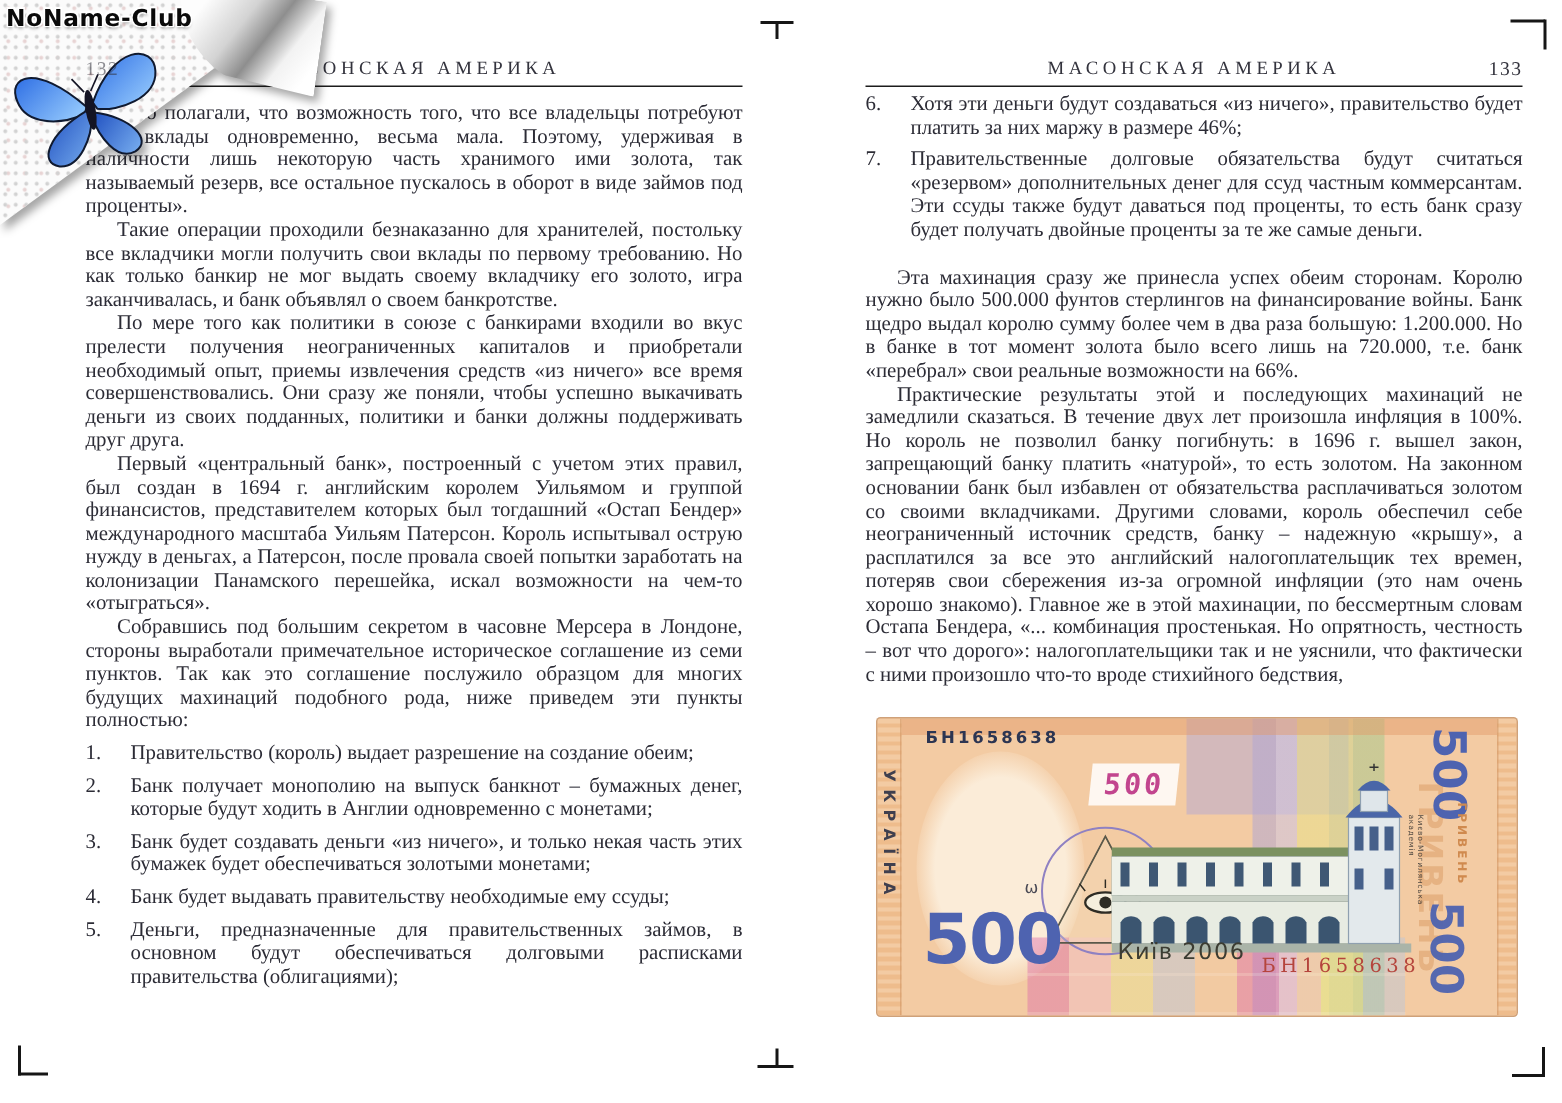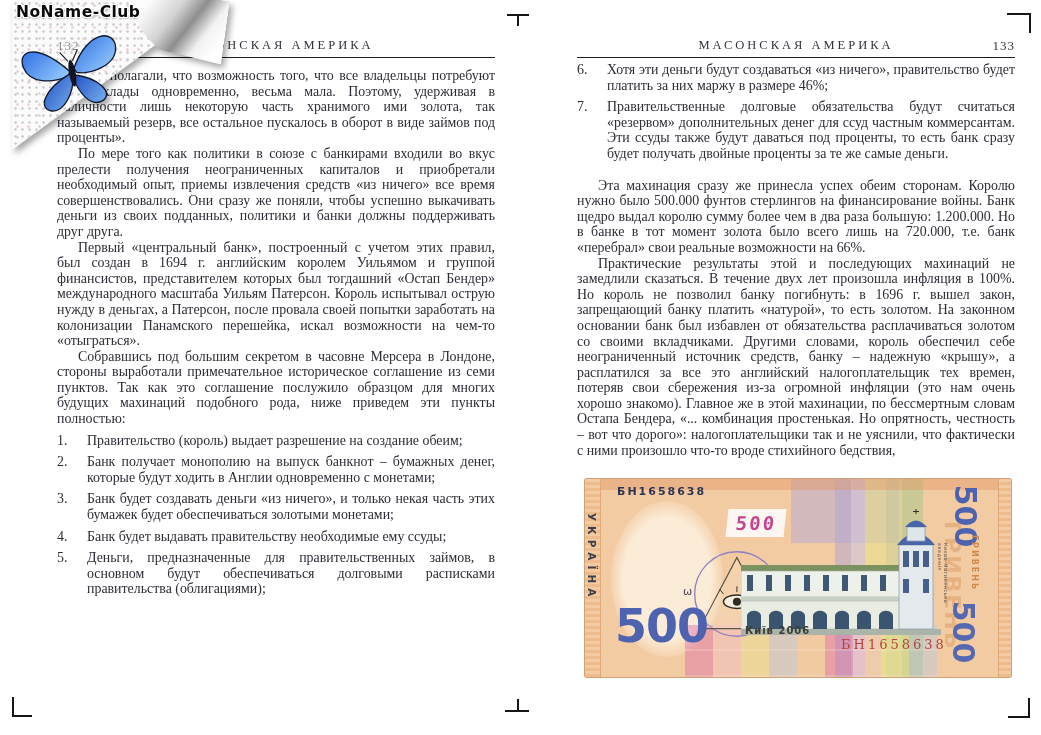--- a/index.html
+++ b/index.html
@@ -61,35 +61,35 @@
   .bn-ukraina{left:1px;top:34px;height:132px;writing-mode:vertical-rl;
     font-size:10.5px;font-weight:bold;letter-spacing:5px;color:#3f3f4e}
   .bn-500-mag{left:142px;top:30px;width:58px;height:28px;background:rgba(255,255,255,.85);
     color:#c2458e;font-weight:bold;font-size:19px;letter-spacing:2px;text-align:center;
     line-height:28px;transform:skewX(-6deg);font-family:"DejaVu Sans Mono",monospace}
   .bn-eye{left:102px;top:68px;width:96px;height:94px}
   .bn-omega{left:98px;top:106px;font-size:11px;color:#4a4a55}
   .bn-building{left:156px;top:30px;width:200px;height:140px}
   .bn-bldg-caption{left:352px;top:64px;height:70px;writing-mode:vertical-rl;
     font-size:5px;color:#2a2a2a;letter-spacing:.5px;opacity:.8}
-  .bn-kyiv{left:160px;top:146px;font-size:10px;letter-spacing:1px;color:#3c3c32;font-weight:bold}
+  .bn-kyiv{left:160px;top:146px;font-size:15px;letter-spacing:1px;color:#3c3c32;font-weight:normal}
   .bn-500-bl{left:30px;top:124px;font-weight:bold;font-size:46px;color:#4e63b0;letter-spacing:-1px;line-height:1}
   .bn-serial-bot{left:256px;top:158px;font-family:"DejaVu Serif",serif;font-size:13px;
     letter-spacing:3px;color:#b5443c}
   .bn-500-tr{right:14px;top:22px;transform:rotate(90deg);transform-origin:center;
     font-weight:bold;font-size:30px;color:#4e63b0;line-height:1}
   .bn-500-br{right:16px;top:138px;transform:rotate(90deg);transform-origin:center;
     font-weight:bold;font-size:30px;color:#4e63b0;line-height:1;opacity:.95}
   .bn-grivna-small{right:32px;top:56px;height:64px;writing-mode:vertical-rl;
     font-size:8px;font-weight:bold;letter-spacing:2px;color:#d08a4e}
   .bn-grivna-pale{right:46px;top:42px;height:150px;writing-mode:vertical-rl;
     font-size:22px;font-weight:bold;color:rgba(210,140,80,.4);letter-spacing:2px}
 
   
-  .logo{position:absolute;left:12px;top:0;width:205px;height:150px;z-index:40;
+  .logo{position:absolute;left:0;top:0;width:205px;height:150px;z-index:40;
     filter:drop-shadow(3px 4px 3px rgba(0,0,0,.35))}
   .logo-shape{position:absolute;inset:0;clip-path:polygon(0 0,100% 0,0 100%);
     background:
       radial-gradient(circle,#d2d2d2 1px,transparent 1.6px),
       radial-gradient(circle,#e8d4d4 1px,transparent 1.6px),
       #fbfbfb;
     background-size:7px 7px,11px 11px}
   .logo-curl{position:absolute;left:116px;top:-6px;width:98px;height:64px;
     background:linear-gradient(120deg,#fdfdfd 18%,#d3d3d3 42%,#8e8e8e 58%,#f2f2f2 74%,#ffffff 90%);
     border-radius:0 0 0 90px;transform:rotate(8deg);
@@ -116,20 +116,21 @@
   <div class="mark mark-v" style="left:1028px;top:698px;height:20px"></div>
   <div class="mark mark-h" style="left:1008px;top:716px;width:21px"></div>
 
   <section class="page page-left">
     <header class="page-header">
       <span class="pagenum pn-left">132</span>
       <span class="running-title">МАСОНСКАЯ АМЕРИКА</span>
     </header>
     <div class="bodytext">
       <p class="first">резонно полагали, что возможность того, что все владельцы потребуют свои вклады одновременно, весьма мала. Поэтому, удерживая в наличности лишь некоторую часть хранимого ими золота, так называемый резерв, все остальное пускалось в оборот в виде займов под проценты».</p>
+      <p>Такие операции проходили безнаказанно для хранителей, постольку все вкладчики могли получить свои вклады по первому требованию. Но как только банкир не мог выдать своему вкладчику его золото, игра заканчивалась, и банк объявлял о своем банкротстве.</p>
       <p>По мере того как политики в союзе с банкирами входили во вкус прелести получения неограниченных капиталов и приобретали необходимый опыт, приемы извлечения средств «из ничего» все время совершенствовались. Они сразу же поняли, чтобы успешно выкачивать деньги из своих подданных, политики и банки должны поддерживать друг друга.</p>
       <p>Первый «центральный банк», построенный с учетом этих правил, был создан в 1694 г. английским королем Уильямом и группой финансистов, представителем которых был тогдашний «Остап Бендер» международного масштаба Уильям Патерсон. Король испытывал острую нужду в деньгах, а Патерсон, после провала своей попытки заработать на колонизации Панамского перешейка, искал возможности на чем-то «отыграться».</p>
       <p>Собравшись под большим секретом в часовне Мерсера в Лондоне, стороны выработали примечательное историческое соглашение из семи пунктов. Так как это соглашение послужило образцом для многих будущих махинаций подобного рода, ниже приведем эти пункты полностью:</p>
       <ol class="list">
         <li>
           <span class="num">1.</span>
           <span class="txt">Правительство (король) выдает разрешение на создание обеим;</span>
         </li>
         <li>
           <span class="num">2.</span>

